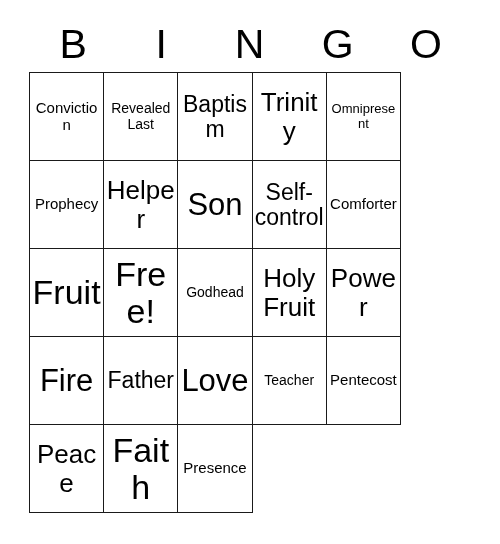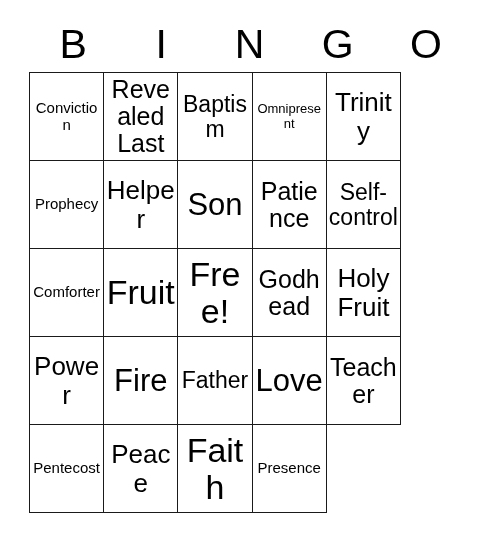--- a/index.html
+++ b/index.html
@@ -68,21 +68,21 @@
     display: block;
     width: 100%;
     line-height: 1.08;
     word-break: normal;
     overflow-wrap: break-word;
     color: #000000;
   }
   
   .fs-xs  { font-size: 13px; }
   .fs-s   { font-size: 15px; }
-  .fs-m   { font-size: 25px; }
+  .fs-m   { font-size: 14px; }
   .fs-l   { font-size: 23px; }
   .fs-xl  { font-size: 26px; }
   .fs-xxl { font-size: 31px; }
   .fs-xxxl{ font-size: 34px; }
 </style>
 </head>
 <body>
 
 <div id="card">
 
@@ -99,37 +99,34 @@
     <div class="cell">
       <span class="cell-text fs-s">Conviction</span>
     </div>
     <div class="cell">
       <span class="cell-text fs-m">Revealed Last</span>
     </div>
     <div class="cell">
       <span class="cell-text fs-l">Baptism</span>
     </div>
     <div class="cell">
-      <span class="cell-text fs-xs">Omnipresent</span>
+      <span class="cell-text fs-xl">Trinity</span>
     </div>
     <div class="cell">
-      <span class="cell-text fs-xl">Trinity</span>
+      <span class="cell-text fs-xs">Omnipresent</span>
     </div>
 
     <div class="cell">
       <span class="cell-text fs-s">Prophecy</span>
     </div>
     <div class="cell">
       <span class="cell-text fs-xl">Helper</span>
     </div>
     <div class="cell">
       <span class="cell-text fs-xxl">Son</span>
-    </div>
-    <div class="cell">
-      <span class="cell-text fs-m">Patience</span>
     </div>
     <div class="cell">
       <span class="cell-text fs-l">Self-control</span>
     </div>
 
     <div class="cell">
       <span class="cell-text fs-s">Comforter</span>
     </div>
     <div class="cell">
       <span class="cell-text fs-xxxl">Fruit</span>

